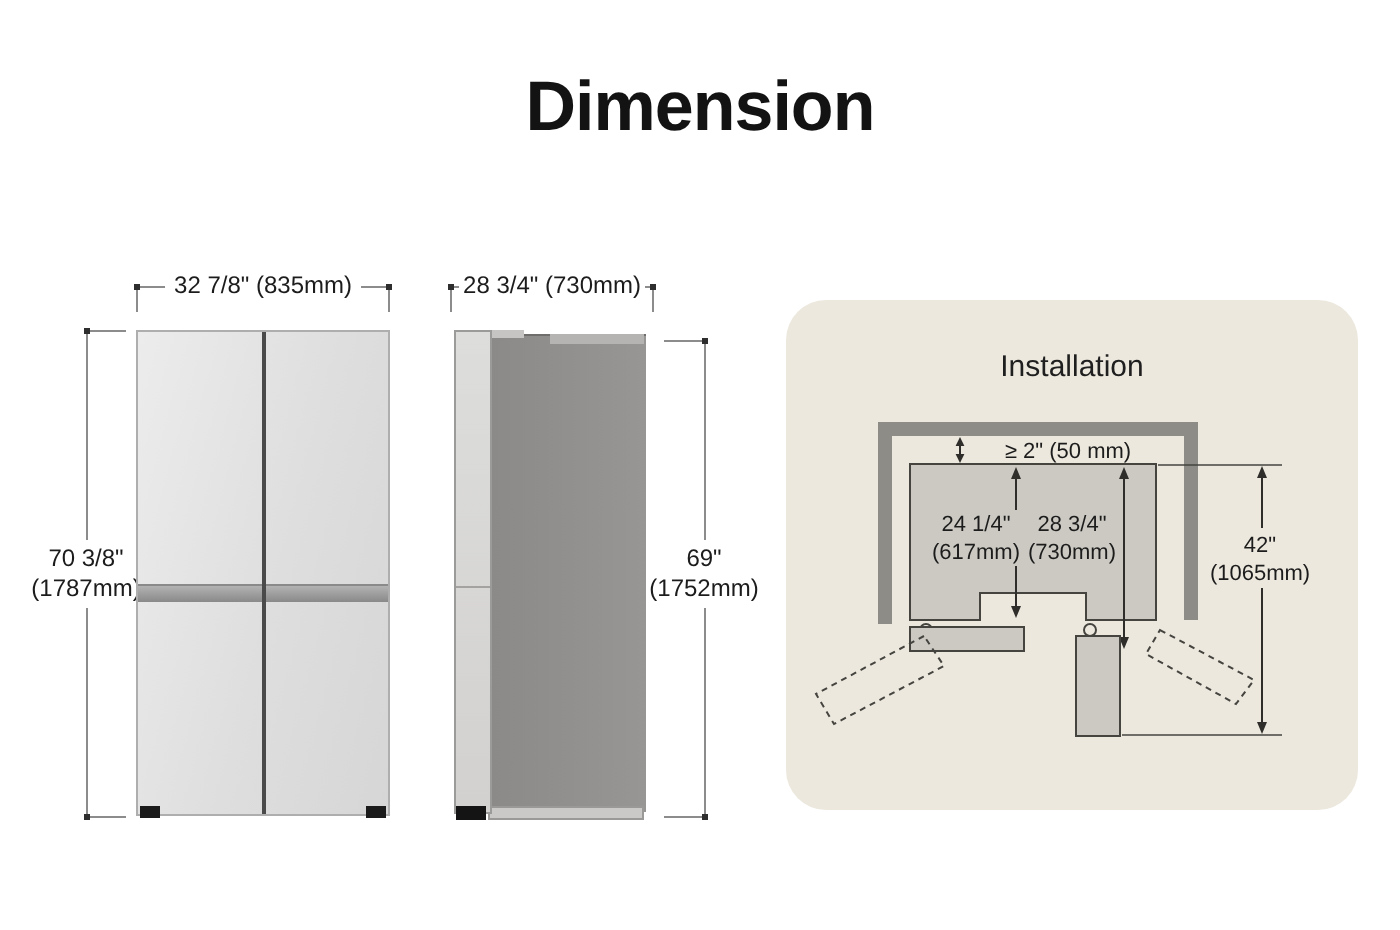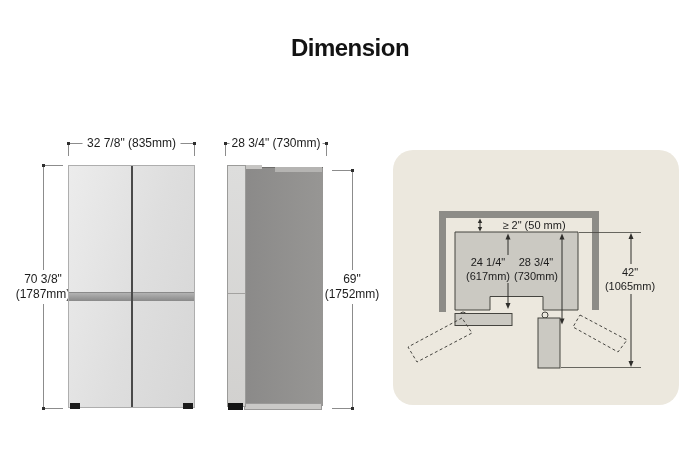--- a/index.html
+++ b/index.html
@@ -1,20 +1,20 @@
 <!DOCTYPE html>
 <html><head>
 <meta charset="utf-8">
 <style>
   * { margin:0; padding:0; box-sizing:border-box; }
   html,body { background:#fff; font-family:"Liberation Sans", sans-serif; }
   .page { position:relative; width:700px; height:465px; background:#fff; overflow:hidden; }
 
   .title { position:absolute; top:34px; left:0; width:100%; text-align:center;
-           font-size:24px; font-weight:700; color:#131313; letter-spacing:-0.5px; }
+           font-size:35px; font-weight:700; color:#131313; letter-spacing:-0.5px; }
 
   
   .dim { position:absolute; }
   .hline { position:absolute; height:1px; background:#8c8c8c; }
   .vline { position:absolute; width:1px; background:#8c8c8c; }
   .dot { position:absolute; width:3px; height:3px; background:#2e2e2e; }
   .dim-label { position:absolute; background:#fff; color:#1c1c1c; font-size:12px;
                white-space:nowrap; text-align:center; line-height:15px; }
   .dim-label.h { left:50%; top:12px; transform:translate(-50%,-50%); padding:0 5px; }
   .dim-label.v { padding:2px 3px; transform:translate(-50%,-50%); }
@@ -110,20 +110,21 @@
     <div class="fs-body"></div>
     <div class="fs-cap"></div>
     <div class="fs-notch"></div>
     <div class="fs-rail"></div>
     <div class="fs-door"></div>
     <div class="fs-split"></div>
     <div class="fs-foot"></div>
   </div>
 
   <div class="panel">
+    <div class="panel-title">Installation</div>
 
     <svg class="install" width="286" height="255" viewBox="0 0 286 255">
 
       <rect x="46" y="61" width="160" height="7" fill="#8D8C87"></rect>
       <rect x="46" y="61" width="7" height="101" fill="#8D8C87"></rect>
       <rect x="199" y="61" width="7" height="99" fill="#8D8C87"></rect>
 
       <path d="M62,82 H185 V160 H150 V146.5 H97 V160 H62 Z" fill="#CBC9C2" stroke="#45443F" stroke-width="1"></path>
       <circle cx="70" cy="165" r="3" fill="none" stroke="#45443F"></circle>
       <circle cx="152" cy="165" r="3" fill="none" stroke="#45443F"></circle>

